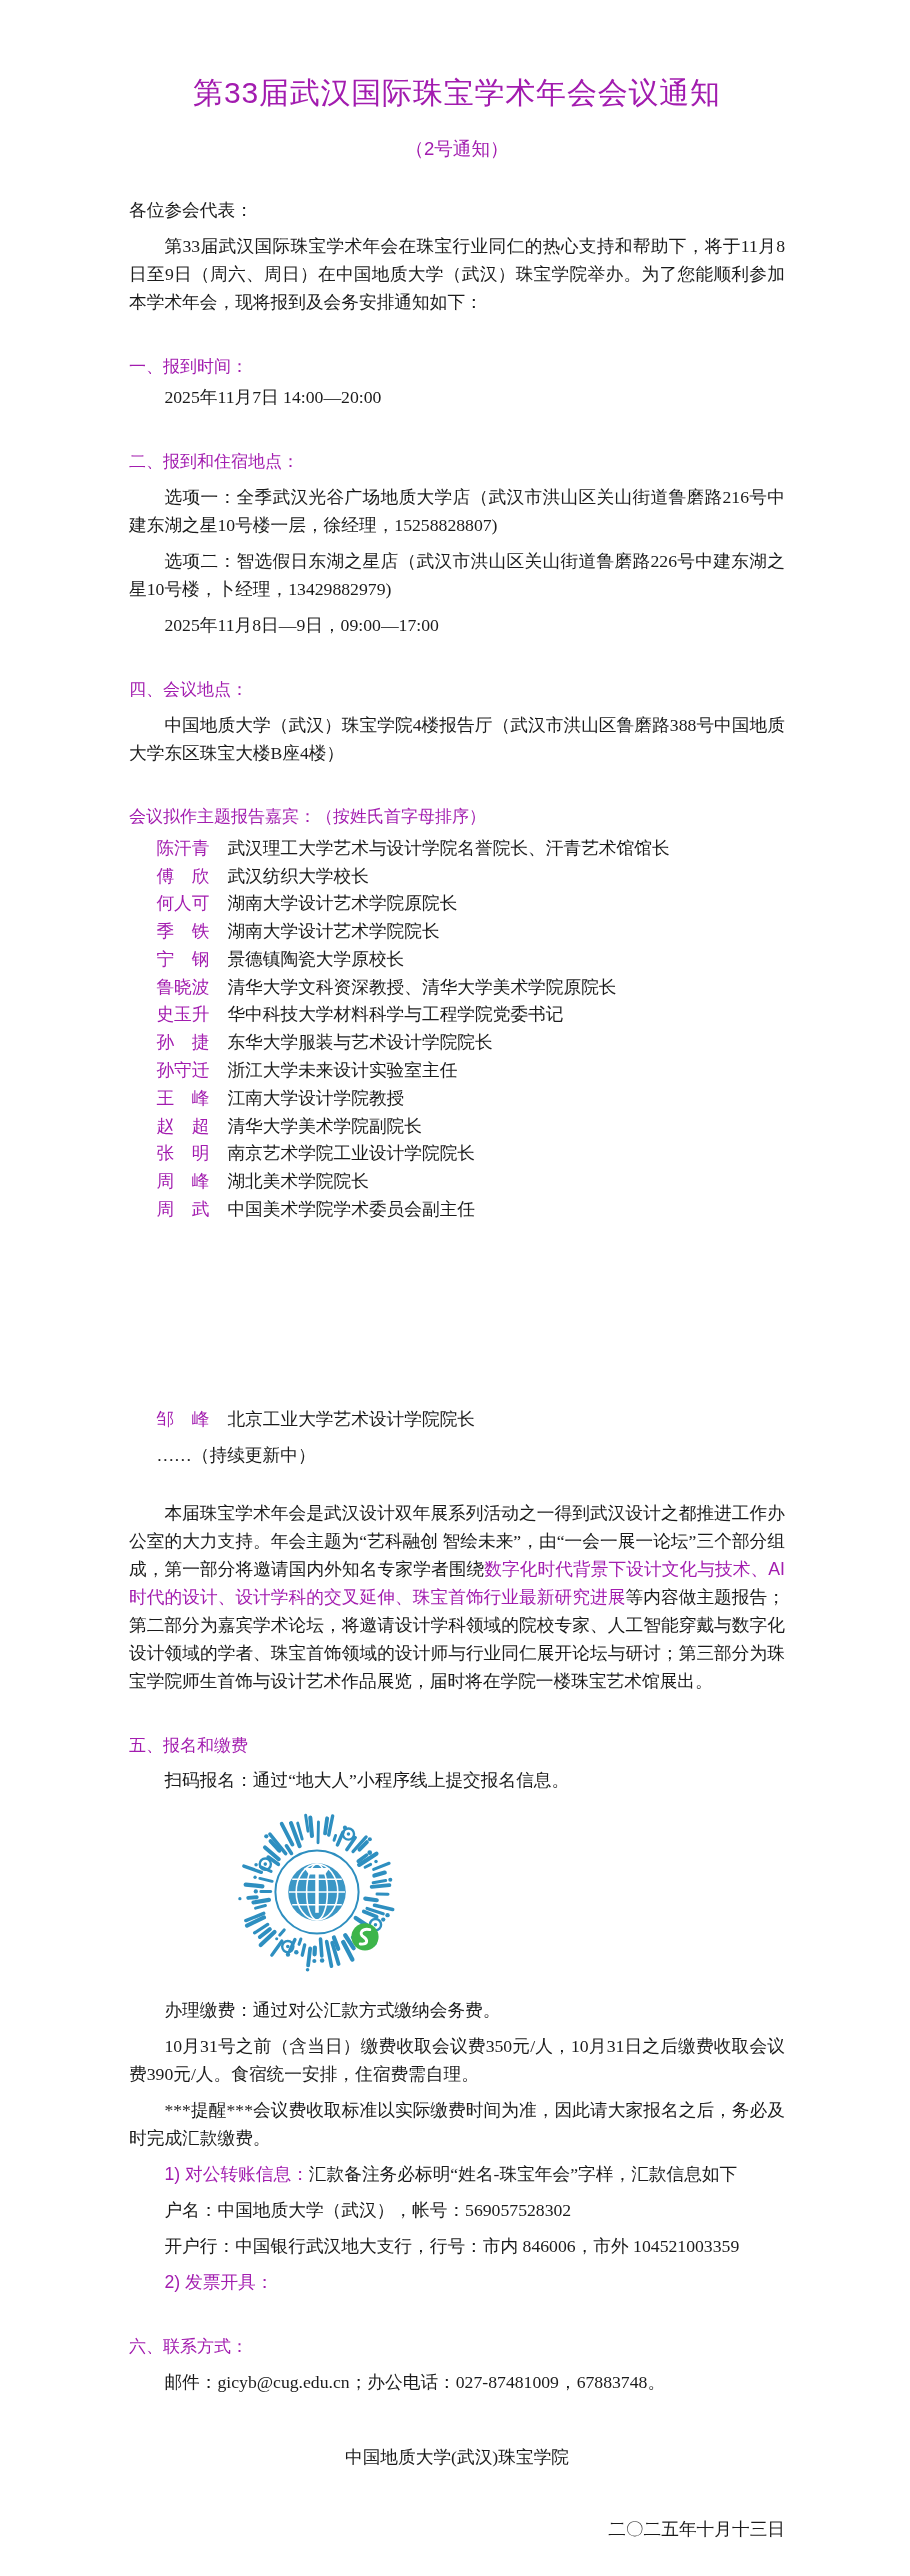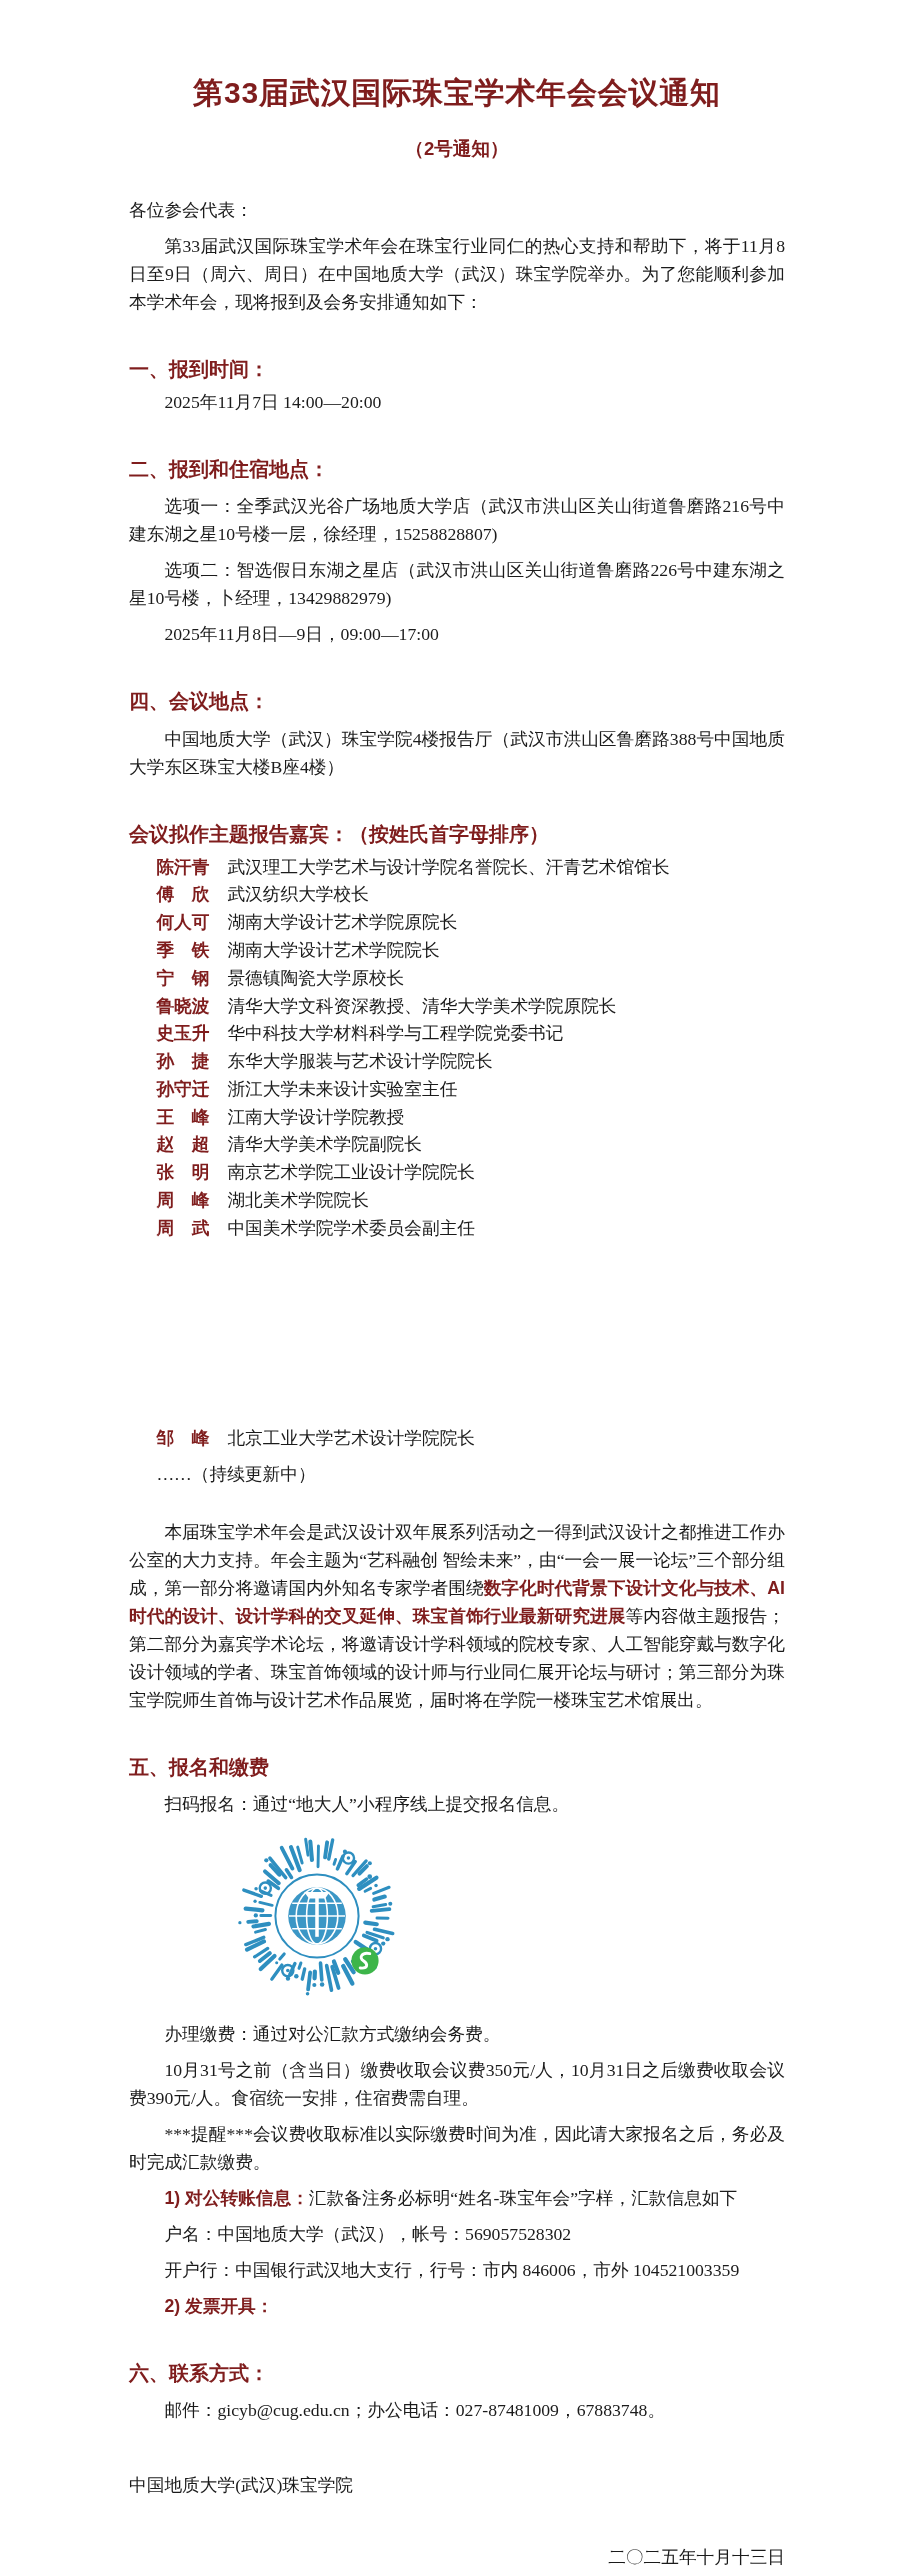--- a/index.html
+++ b/index.html
@@ -3,36 +3,36 @@
 <meta charset="utf-8">
 <style>
   html,body { margin:0; padding:0; background:#ffffff; }
   .page {
     width:911px; min-height:2576px; box-sizing:border-box;
     padding:74px 118px 59px 121px;
     font-family:"Liberation Serif","DejaVu Serif",serif;
     font-size:17.7px; line-height:1.58; color:#1b1b1b;
     background:#ffffff;
   }
-  .hei { font-family:"Liberation Sans","DejaVu Sans",sans-serif; font-weight:700; color:#7f1d1d; }
+  .hei { font-family:"Liberation Sans","DejaVu Sans",sans-serif; font-weight:400; color:#a21caf; }
   .doc-title { font-size:30px; line-height:1.25; text-align:center; margin:0; letter-spacing:0.8px; }
   .doc-subtitle { font-size:18.6px; text-align:center; margin:22px 0 34px 0; }
   p { margin:8px; text-align:justify; }
   .indent { text-indent:2em; }
-  .sec-heading { margin-top:37px; margin-bottom:3.4px; font-size:20px; }
+  .sec-heading { margin-top:37px; margin-bottom:3.4px; font-size:17px; }
   .sub-heading { text-indent:2em; margin-top:1.7px; }
   .speakers { margin-top:3.4px; }
   .guest-row { display:flex; margin-left:2em; line-height:1.57; }
   .guest-name { flex:0 0 71px; white-space:pre; }
   .guest-title { flex:1; }
   .more-line { margin-left:2em; }
   .page-break-gap { height:179px; }
   .about-par { margin-top:30px; }
   .qr-wrap { margin:17px 0 25px 116px; width:160px; height:160px; position:relative; }
-  .footer-org { text-align:left; margin-top:47px; }
+  .footer-org { text-align:center; margin-top:47px; }
   .footer-date { text-align:right; margin-top:44px; }
 </style>
 </head>
 <body>
 
 <div class="page">
 
   <h1 class="doc-title hei">第33届武汉国际珠宝学术年会会议通知</h1>
   <div class="doc-subtitle hei">（2号通知）</div>
 

